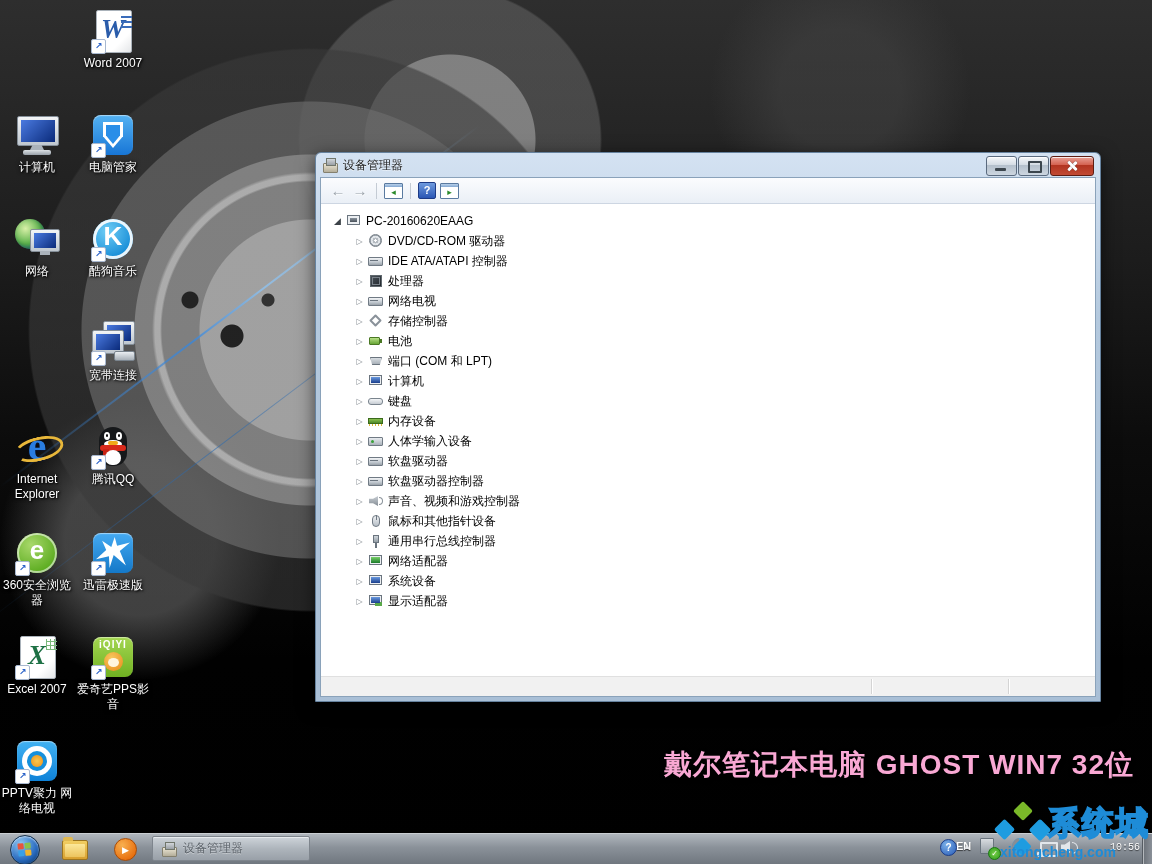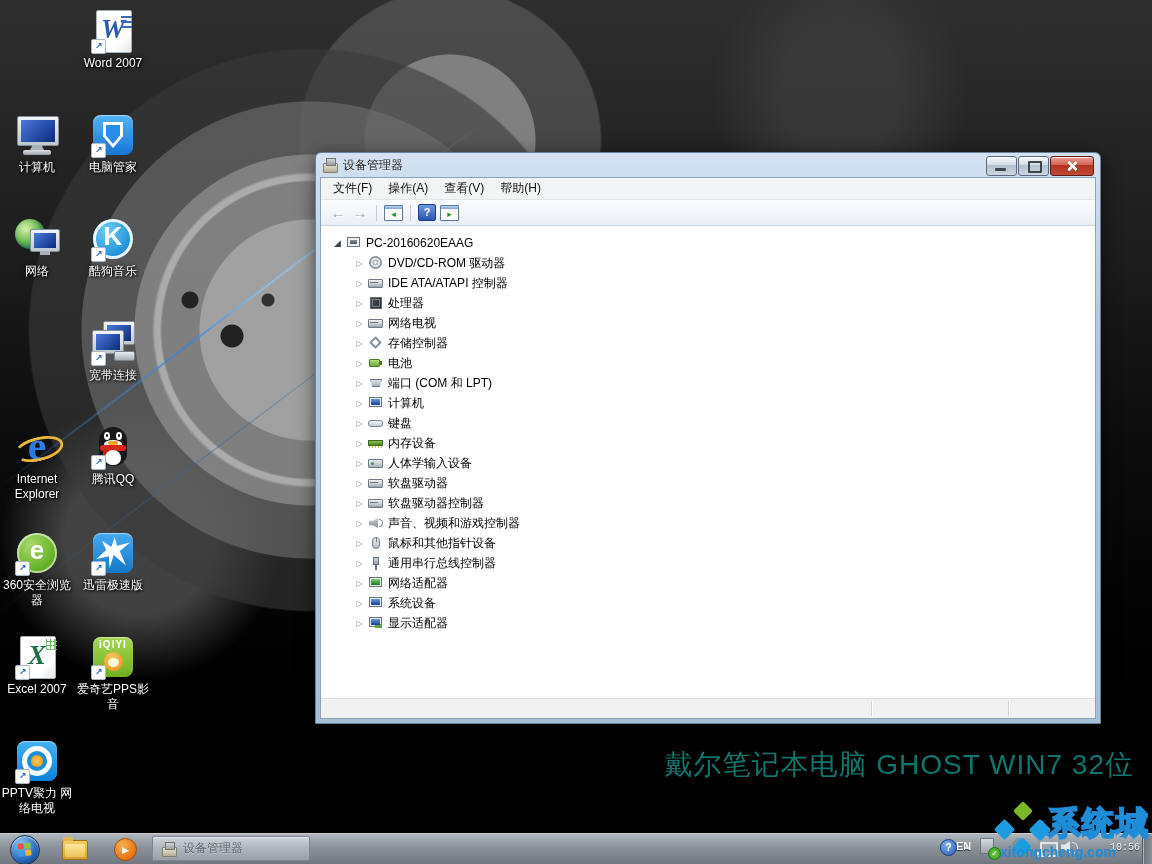--- a/index.html
+++ b/index.html
@@ -158,21 +158,21 @@
   .t-usb::before{left:5px;top:1px;width:6px;height:8px;background:linear-gradient(#d0d6dc,#96a0a8);border:1px solid #6a747e;}
   .t-usb::after{left:7px;top:9px;width:2px;height:5px;background:#6a747e;}
   .t-net::before{left:1px;top:1px;width:13px;height:10px;background:#eceff2;border:1px solid #6a747e;}
   .t-net::after{left:3px;top:3px;width:9px;height:6px;background:linear-gradient(#7ad06a,#1a7a2a);}
   .t-display::before{left:1px;top:1px;width:13px;height:10px;background:#eceff2;border:1px solid #6a747e;}
   .t-display::after{left:3px;top:3px;width:9px;height:6px;background:linear-gradient(#6a9ae0,#1a3e8c);box-shadow:3px 4px 0 -1px #58a848;}
   .statusbar{height:19px;background:#f1f1f1;border-top:1px solid #e0e0e0;position:relative;}
   .ssep{position:absolute;top:2px;bottom:2px;width:1px;background:#d4d4d4;box-shadow:1px 0 0 #fff;}
 
   
-  .banner{position:absolute;right:18px;top:746px;color:#0f766e;font-weight:normal;font-size:28px;
+  .banner{position:absolute;right:18px;top:746px;color:#f9a8d4;font-weight:bold;font-size:28px;
     text-shadow:0 2px 4px rgba(0,0,0,.85);letter-spacing:1px;z-index:10;}
   .gem{position:absolute;transform:rotate(45deg);border-radius:2px;z-index:60;}
   .brand-name{position:absolute;left:1048px;top:804px;font-weight:bold;font-size:32px;line-height:38px;
     color:rgba(30,140,215,.30);-webkit-text-stroke:2px #1e8cd7;z-index:60;letter-spacing:2px;}
   .brand-domain{position:absolute;left:1000px;top:844px;font-weight:bold;font-size:14px;color:#1e8cd7;z-index:60;}
 
   
   .taskbar{position:absolute;left:0;right:0;bottom:0;height:30px;z-index:50;
     background:linear-gradient(#b0b6bd,#8a9199 45%,#70777f);border-top:1px solid #c9cdd1;}
   .orb{position:absolute;left:10px;top:1px;width:28px;height:28px;border-radius:50%;
@@ -358,26 +358,20 @@
           </div>
         <div class="wbtn">
             <span class="glyph-max"></span>
           </div>
         <div class="wbtn wbtn-close">
             <span class="glyph-x1"></span>
           </div>
       </div>
     </div>
     <div class="client">
-      <div class="menubar">
-        <span class="menu-item">文件(F)</span>
-        <span class="menu-item">操作(A)</span>
-        <span class="menu-item">查看(V)</span>
-        <span class="menu-item">帮助(H)</span>
-      </div>
       <div class="toolbar">
         <span class="nav-arrow">←</span>
         <span class="nav-arrow">→</span>
         <span class="tsep"></span>
         <span class="tb-win">
             <span class="tb-glyph">◂</span>
           </span>
         <span class="tsep"></span>
         <span class="tb-help">?</span>
         <span class="tb-win">

